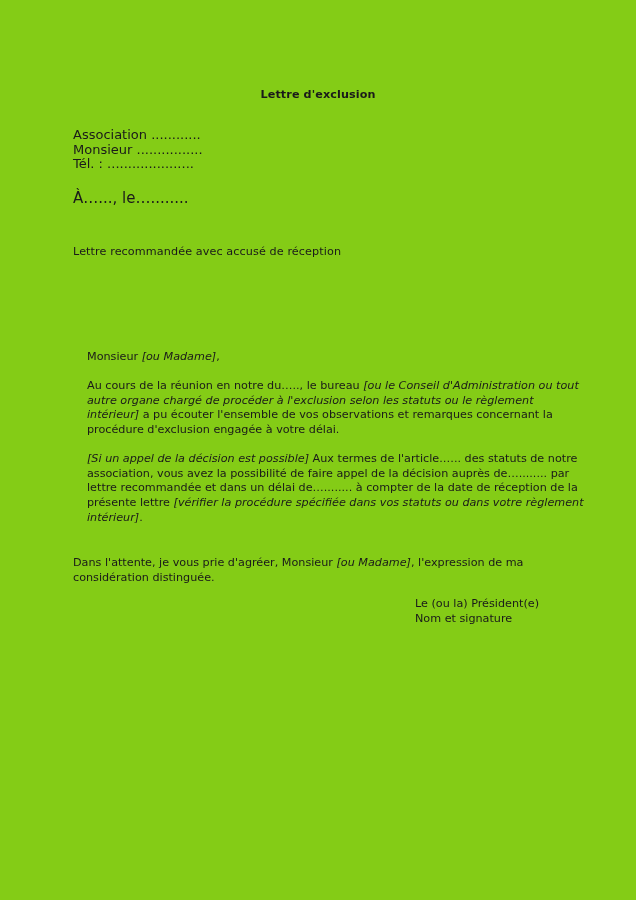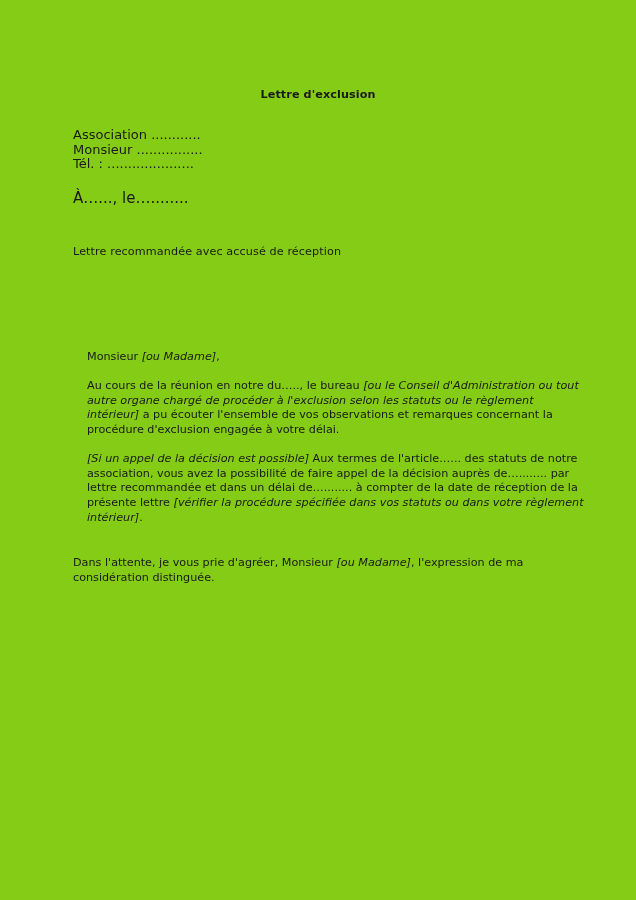--- a/index.html
+++ b/index.html
@@ -140,14 +140,18 @@
 
     <p class="para"><span>Au cours de la réunion en notre du….., le bureau </span><em>[ou le Conseil d'Administration ou tout autre organe chargé de procéder à l'exclusion selon les statuts ou le règlement intérieur]</em><span> a pu écouter l'ensemble de vos observations et remarques concernant la procédure d'exclusion engagée à votre délai.</span></p>
 
 
     <p class="para"><em>[Si un appel de la décision est possible]</em><span>  Aux termes de l'article.….. des statuts de notre association, vous avez la possibilité de faire appel de la décision auprès de…........ par lettre recommandée et dans un délai de…........ à compter de la date de réception de la présente lettre </span><em>[vérifier la procédure spécifiée dans vos statuts ou dans votre règlement intérieur]</em><span>.</span></p>
 
   </div>
 
   <p class="closing-para"><span>Dans l'attente, je vous prie d'agréer, Monsieur </span><em>[ou Madame]</em><span>, l'expression de ma considération distinguée.</span></p>
 
+  <div class="signature-block">
+    <div class="signature-line">Le (ou la) Président(e)</div>
+    <div class="signature-line">Nom et signature</div>
+  </div>
 
 </div>
 
 </body></html>

